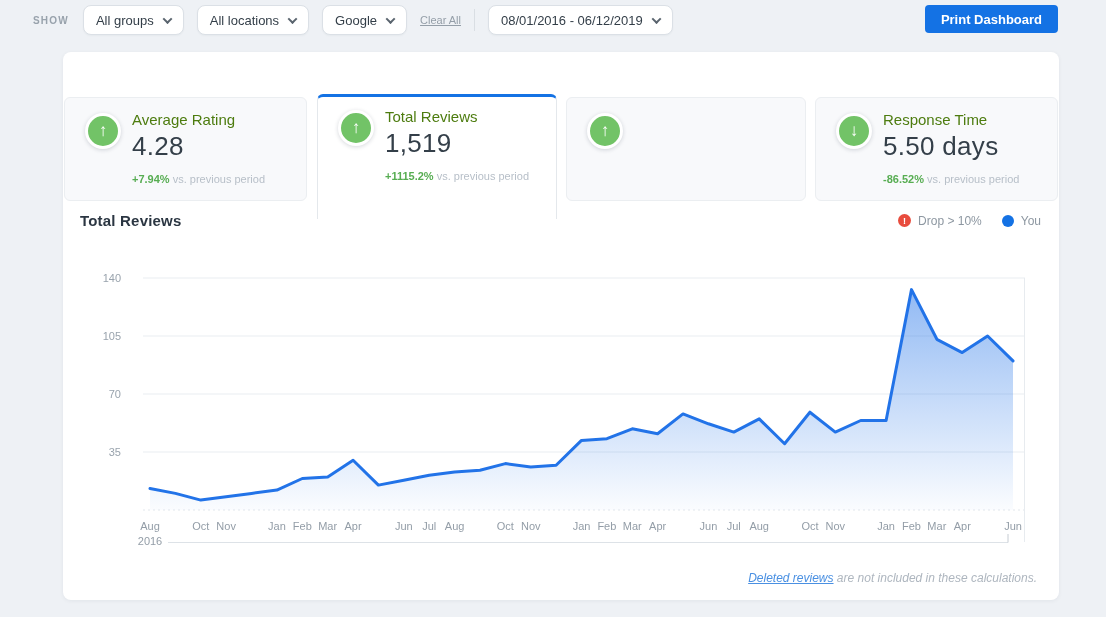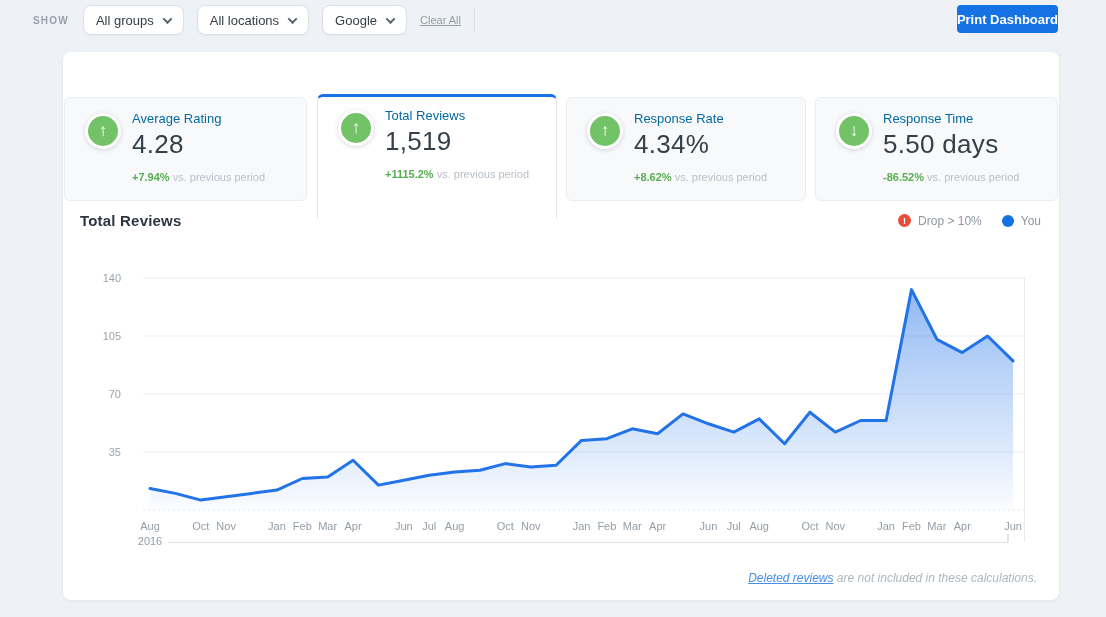--- a/index.html
+++ b/index.html
@@ -16,39 +16,39 @@
     margin-right:13px; font-size:13px; color:#333e48; cursor:pointer;
     box-shadow:0 1px 2px rgba(30,40,60,.04); }
   .chev { width:7px; height:7px; border-right:2px solid #5a646e;
     border-bottom:2px solid #5a646e; transform:rotate(45deg) translate(-1px,-1px);
     margin-left:10px; }
   .clear-all { font-size:11px; color:#949ea8; text-decoration:underline;
     margin-right:13px; cursor:pointer; }
   .vdivider { width:1px; height:22px; background:#d9dee3; margin-right:13px; }
   .print-btn { position:absolute; right:48px; top:5px; height:28px;
     background:#1472e4; color:#fff; font-size:13px; font-weight:700;
-    border:none; border-radius:4px; padding:0 0; cursor:pointer; }
+    border:none; border-radius:4px; padding:0 16px; cursor:pointer; }
 
   
   .panel { position:absolute; left:63px; top:52px; width:996px; height:548px;
     background:#fff; border-radius:8px; box-shadow:0 1px 4px rgba(20,30,50,.06); }
 
   
   .kpi-card { position:absolute; top:45px; height:104px; background:#f8f9fb;
     border:1px solid #ebeef1; border-radius:6px; display:flex;
     padding:13px 14px 0 20px; cursor:pointer; }
   .kpi-card.active { top:42px; height:125px; background:#fff;
     border:1px solid #e4e8ec; border-bottom:none; border-radius:6px 6px 0 0;
     border-top:3px solid #1472e4; padding-top:11px; }
   .kpi-icon { width:36px; height:36px; border-radius:50%; background:#72c367;
     border:3px solid #fff; box-shadow:0 1px 4px rgba(30,40,60,.18);
     color:#fff; font-size:17px; font-weight:700; display:flex;
     align-items:center; justify-content:center; flex:0 0 36px; margin-right:11px;
     margin-top:2px; }
-  .kpi-label { font-size:13px; color:#0369a1; margin-bottom:3px; }
+  .kpi-label { font-size:15px; color:#4d7c0f; margin-bottom:3px; }
   .kpi-value { font-size:26px; color:#343f49; font-weight:500; letter-spacing:.3px; }
   .kpi-delta { font-size:11px; margin-top:11px;text-align:right; }
   .kpi-delta .pct { color:#57ad52; font-weight:700; }
   .kpi-delta .sfx { color:#b7bfc8; }
 
   
   .chart-header { position:absolute; left:17px; right:18px; top:160px;
     display:flex; align-items:center; justify-content:space-between; }
   .chart-title { font-size:15px; font-weight:700; color:#2b3642; letter-spacing:.2px; }
   .legend { display:flex; align-items:center; font-size:12px; color:#8d97a1; }
@@ -81,20 +81,24 @@
   <div class="select-box">
     <span>All locations</span>
     <span class="chev"></span>
   </div>
   <div class="select-box">
     <span>Google</span>
     <span class="chev"></span>
   </div>
   <span class="clear-all">Clear All</span>
   <span class="vdivider"></span>
+  <div class="select-box">
+    <span>08/01/2016 - 06/12/2019</span>
+    <span class="chev"></span>
+  </div>
 </div>
 <button class="print-btn">Print Dashboard</button>
 
 <div class="panel">
 
   <div class="kpi-card" style="left:1px; width:243px;">
     <div class="kpi-icon">↑</div>
     <div>
       <div class="kpi-label">Average Rating</div>
       <div class="kpi-value">4.28</div>
@@ -106,25 +110,20 @@
     <div class="kpi-icon">↑</div>
     <div>
       <div class="kpi-label">Total Reviews</div>
       <div class="kpi-value">1,519</div>
       <div class="kpi-delta"><span class="pct">+1115.2%</span> <span class="sfx">vs. previous period</span></div>
     </div>
   </div>
 
   <div class="kpi-card" style="left:503px; width:240px;">
     <div class="kpi-icon">↑</div>
-    <div>
-      <div class="kpi-label">Response Rate</div>
-      <div class="kpi-value">4.34%</div>
-      <div class="kpi-delta"><span class="pct">+8.62%</span> <span class="sfx">vs. previous period</span></div>
-    </div>
   </div>
 
   <div class="kpi-card" style="left:752px; width:243px;">
     <div class="kpi-icon">↓</div>
     <div>
       <div class="kpi-label">Response Time</div>
       <div class="kpi-value">5.50 days</div>
       <div class="kpi-delta"><span class="pct">-86.52%</span> <span class="sfx">vs. previous period</span></div>
     </div>
   </div>

